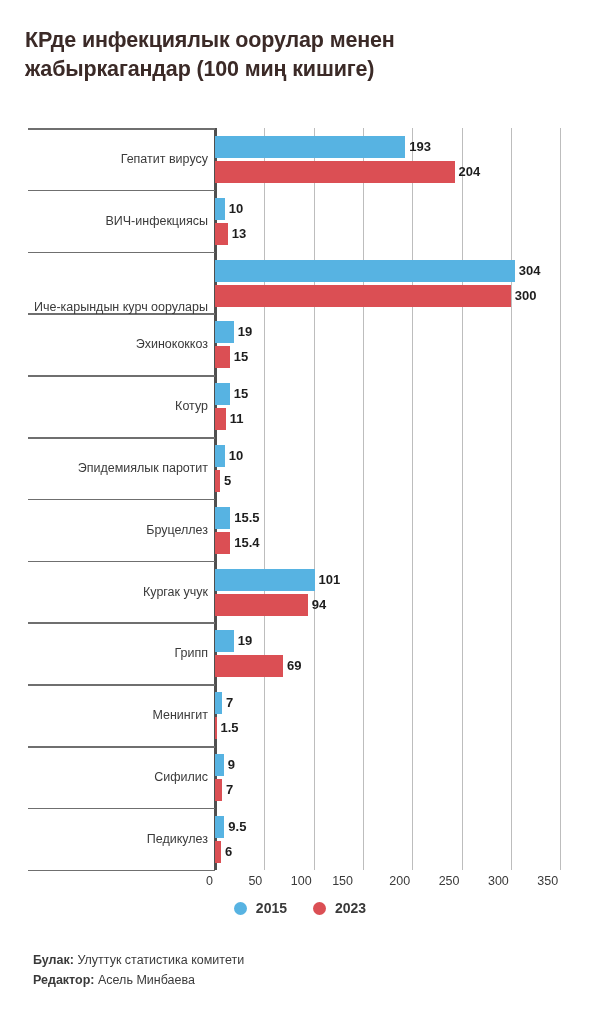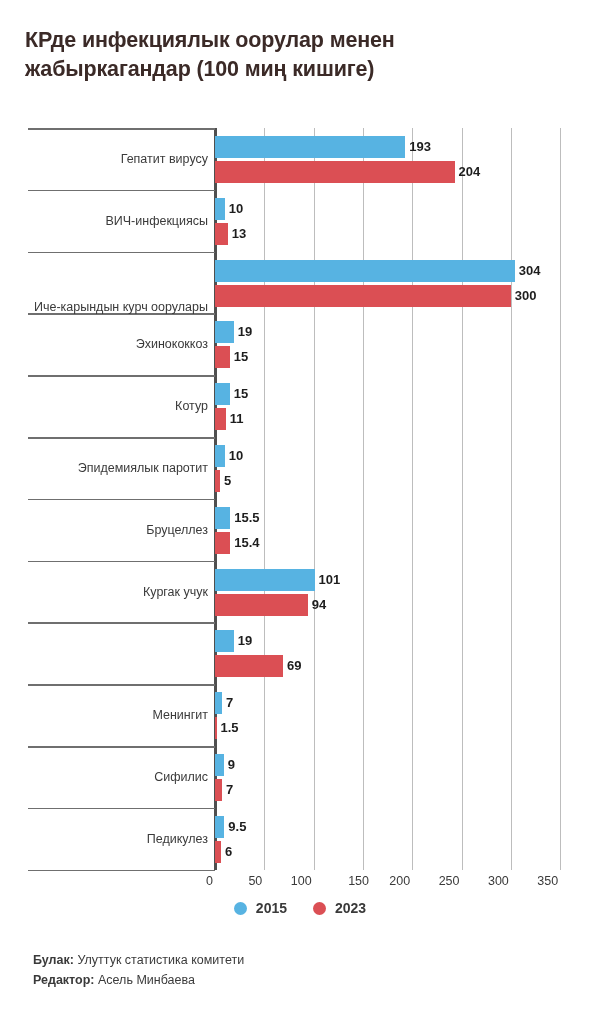--- a/index.html
+++ b/index.html
@@ -182,20 +182,21 @@
         <div class="row-sep" style="left: 28px; top: 807.8px; width: 187px;"></div>
         <div class="row-sep" style="left: 28px; top: 869.6px; width: 187px;"></div>
         <div class="row-label" style="left: 28px; width: 180px; top: 151.9px;">Гепатит вирусу</div>
         <div class="row-label" style="left: 28px; width: 180px; top: 213.7px;">ВИЧ-инфекциясы</div>
         <div class="row-label" style="left: 28px; width: 180px; top: 275.5px; margin-top: 24px;">Иче-карындын курч оорулары</div>
         <div class="row-label" style="left: 28px; width: 180px; top: 337.3px;">Эхинококкоз</div>
         <div class="row-label" style="left: 28px; width: 180px; top: 399.1px;">Котур</div>
         <div class="row-label" style="left: 28px; width: 180px; top: 460.9px;">Эпидемиялык паротит</div>
         <div class="row-label" style="left: 28px; width: 180px; top: 522.7px;">Бруцеллез</div>
         <div class="row-label" style="left: 28px; width: 180px; top: 584.5px;">Кургак учук</div>
+        <div class="row-label" style="left: 28px; width: 180px; top: 646.3px;">Грипп</div>
         <div class="row-label" style="left: 28px; width: 180px; top: 769.9px;">Сифилис</div>
         <div class="row-label" style="left: 28px; width: 180px; top: 708.1px;">Менингит</div>
         <div class="row-label" style="left: 28px; width: 180px; top: 831.7px;">Педикулез</div>
       </div>
     <div class="bars-layer" id="bars-layer">
         <div class="bar s2015" style="left: 215px; top: 136px; width: 190.298px;"></div>
         <div class="bar-value" style="left: 409.298px; top: 136px;">193</div>
         <div class="bar s2015" style="left: 215px; top: 197.8px; width: 9.86px;"></div>
         <div class="bar-value" style="left: 228.86px; top: 197.8px;">10</div>
         <div class="bar s2015" style="left: 215px; top: 259.6px; width: 299.744px;"></div>
@@ -240,21 +241,21 @@
         <div class="bar-value" style="left: 220.5px; top: 717.2px;">1.5</div>
         <div class="bar s2016" style="left: 215px; top: 779px; width: 6.902px;"></div>
         <div class="bar-value" style="left: 225.902px; top: 779px;">7</div>
         <div class="bar s2016" style="left: 215px; top: 840.8px; width: 5.916px;"></div>
         <div class="bar-value" style="left: 224.916px; top: 840.8px;">6</div>
       </div>
     <div class="ticks-layer" id="ticks-layer">
         <div class="tick-label" style="width: 40px; left: 173px; top: 873.6px;">0</div>
         <div class="tick-label" style="width: 40px; left: 222.3px; top: 873.6px;">50</div>
         <div class="tick-label" style="width: 40px; left: 271.6px; top: 873.6px;">100</div>
-        <div class="tick-label" style="width: 40px; left: 329px; top: 873.6px;">150</div>
+        <div class="tick-label" style="width: 40px; left: 313px; top: 873.6px;">150</div>
         <div class="tick-label" style="width: 40px; left: 370.2px; top: 873.6px;">200</div>
         <div class="tick-label" style="width: 40px; left: 419.5px; top: 873.6px;">250</div>
         <div class="tick-label" style="width: 40px; left: 468.8px; top: 873.6px;">300</div>
         <div class="tick-label" style="width: 40px; left: 518.1px; top: 873.6px;">350</div>
       </div>
   </div>
 
   <div class="legend" id="legend">
       <div class="legend-item">
         <span class="legend-dot s2015"></span>

